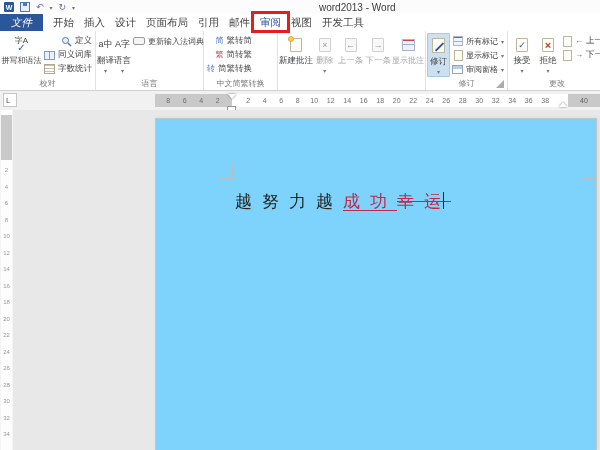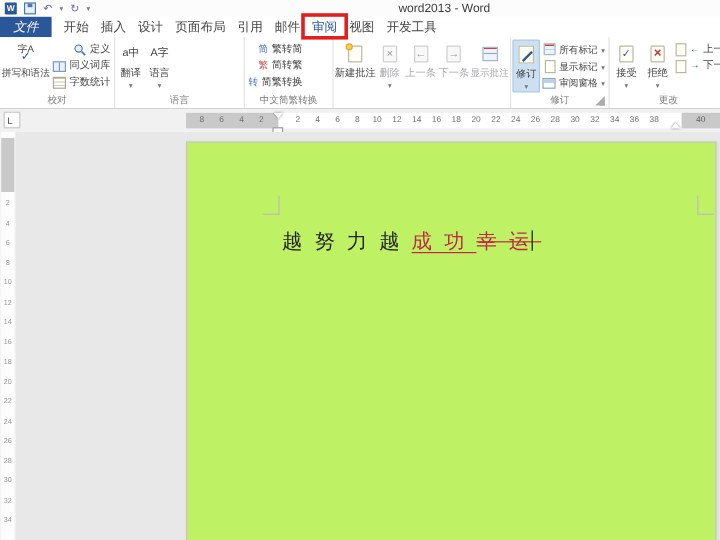--- a/index.html
+++ b/index.html
@@ -9,21 +9,21 @@
 
   
   .titlebar { position:absolute; left:0; top:0; width:600px; height:14px; background:#fcfcfc; }
   .qat { position:absolute; left:4px; top:1px; height:12px; display:flex; align-items:center; gap:6px; }
   .wlogo { width:10px; height:10px; background:#2b579a; color:#fff; font-size:7px; font-weight:bold;
            display:flex; align-items:center; justify-content:center; border-radius:1px; }
   .saveic { width:10px; height:10px; border:1px solid #4a78b8; background:#eaf0fa; position:relative; }
   .saveic::after { content:""; position:absolute; left:2px; top:0; width:4px; height:3px; background:#4a78b8; }
   .qglyph { font-size:9px; line-height:10px; color:#6b69a8; }
   .qdd { font-size:6px; color:#777; }
-  .apptitle { position:absolute; left:332px; top:2px; font-size:10px; color:#3c3c3c; white-space:nowrap; }
+  .apptitle { position:absolute; left:319px; top:2px; font-size:10px; color:#3c3c3c; white-space:nowrap; }
 
   
   .tabrow { position:absolute; left:0; top:14px; width:600px; height:17px; background:#fff; display:flex; align-items:stretch; }
   .tab-file { width:43px; margin-right:5px; background:#2b579a; color:#fff; font-size:10.5px;
               display:flex; align-items:center; justify-content:center;font-style:italic; }
   .tabs { display:flex; }
   .tab { padding:0 5px; font-size:10.5px; color:#444; display:flex; align-items:center; position:relative; white-space:nowrap; }
   .tab.active { color:#2b579a; }
   .red-frame { display:none; }
   .tab.active .red-frame { display:block; position:absolute; left:-4px; right:-4px; top:-3px; bottom:-2px;
@@ -94,21 +94,21 @@
   .mk-right { position:absolute; left:404px; bottom:0; width:0; height:0; border-left:4px solid transparent;
               border-right:4px solid transparent; border-bottom:5px solid #fdfdfd; filter:drop-shadow(0 0 1px #777); }
 
   
   .docarea { position:absolute; left:0; top:110px; width:600px; height:340px; background:#e8e8e8; overflow:hidden; }
   .vruler { position:absolute; left:0; top:0; width:13px; height:340px; background:#f4f4f4; }
   .vr-strip { position:absolute; left:1px; top:0; width:11px; height:340px; background:#fdfdfd; }
   .vr-gray { position:absolute; left:1px; top:5px; width:11px; height:45px; background:#c9c9c9; }
   .vr-nums { position:absolute; left:1px; top:52px; width:11px; display:flex; flex-direction:column; }
   .vr-num { height:16.5px; text-align:center; font-size:6px; color:#9a9a9a; line-height:16.5px; }
-  .page { position:absolute; left:155px; top:8px; width:442px; height:332px; background:#bef264;
+  .page { position:absolute; left:155px; top:8px; width:442px; height:332px; background:#7dd3fc;
           border:1px solid #c6c6c6; border-bottom:none; box-shadow:1px 0 3px rgba(0,0,0,0.08); }
   .cm-left  { position:absolute; left:63px; top:44px; width:14px; height:16px; border-right:1px solid #bdbdbd; border-bottom:1px solid #bdbdbd; }
   .cm-right { position:absolute; left:425px; top:44px; width:14px; height:16px; border-left:1px solid #bdbdbd; border-bottom:1px solid #bdbdbd; }
   .textline { position:absolute; left:79px; top:71px; font-size:17px; letter-spacing:10px; color:#262626; white-space:nowrap; }
   .ins { color:#c22747; text-decoration:underline; text-underline-offset:3px; }
   .del { color:#c22747; text-decoration:line-through; }
   .cursor { display:inline-block; width:1px; height:17px; background:#1a1a1a; margin-left:-8px; vertical-align:-2px; }
 </style>
 </head>
 <body>
@@ -206,20 +206,26 @@
       <div class="gc">
         <div class="bb" style="width:24px">
           <span class="ic txtic">a中</span>
           <span class="lbl">翻译</span>
           <span class="dd"></span>
         </div>
         <div class="bb" style="width:24px">
           <span class="ic txtic">A字</span>
           <span class="lbl">语言</span>
           <span class="dd"></span>
+        </div>
+        <div class="col">
+          <div class="row" style="font-size:8px">
+            <span class="ime-ic"></span>
+            <span>更新输入法词典</span>
+          </div>
         </div>
       </div>
       <div class="group-label">语言</div>
     </div>
 
     <div class="group" style="width:74px">
       <div class="gc">
         <div class="col">
           <div class="row">
             <span class="cjk-ic cjk-blue">简</span>

